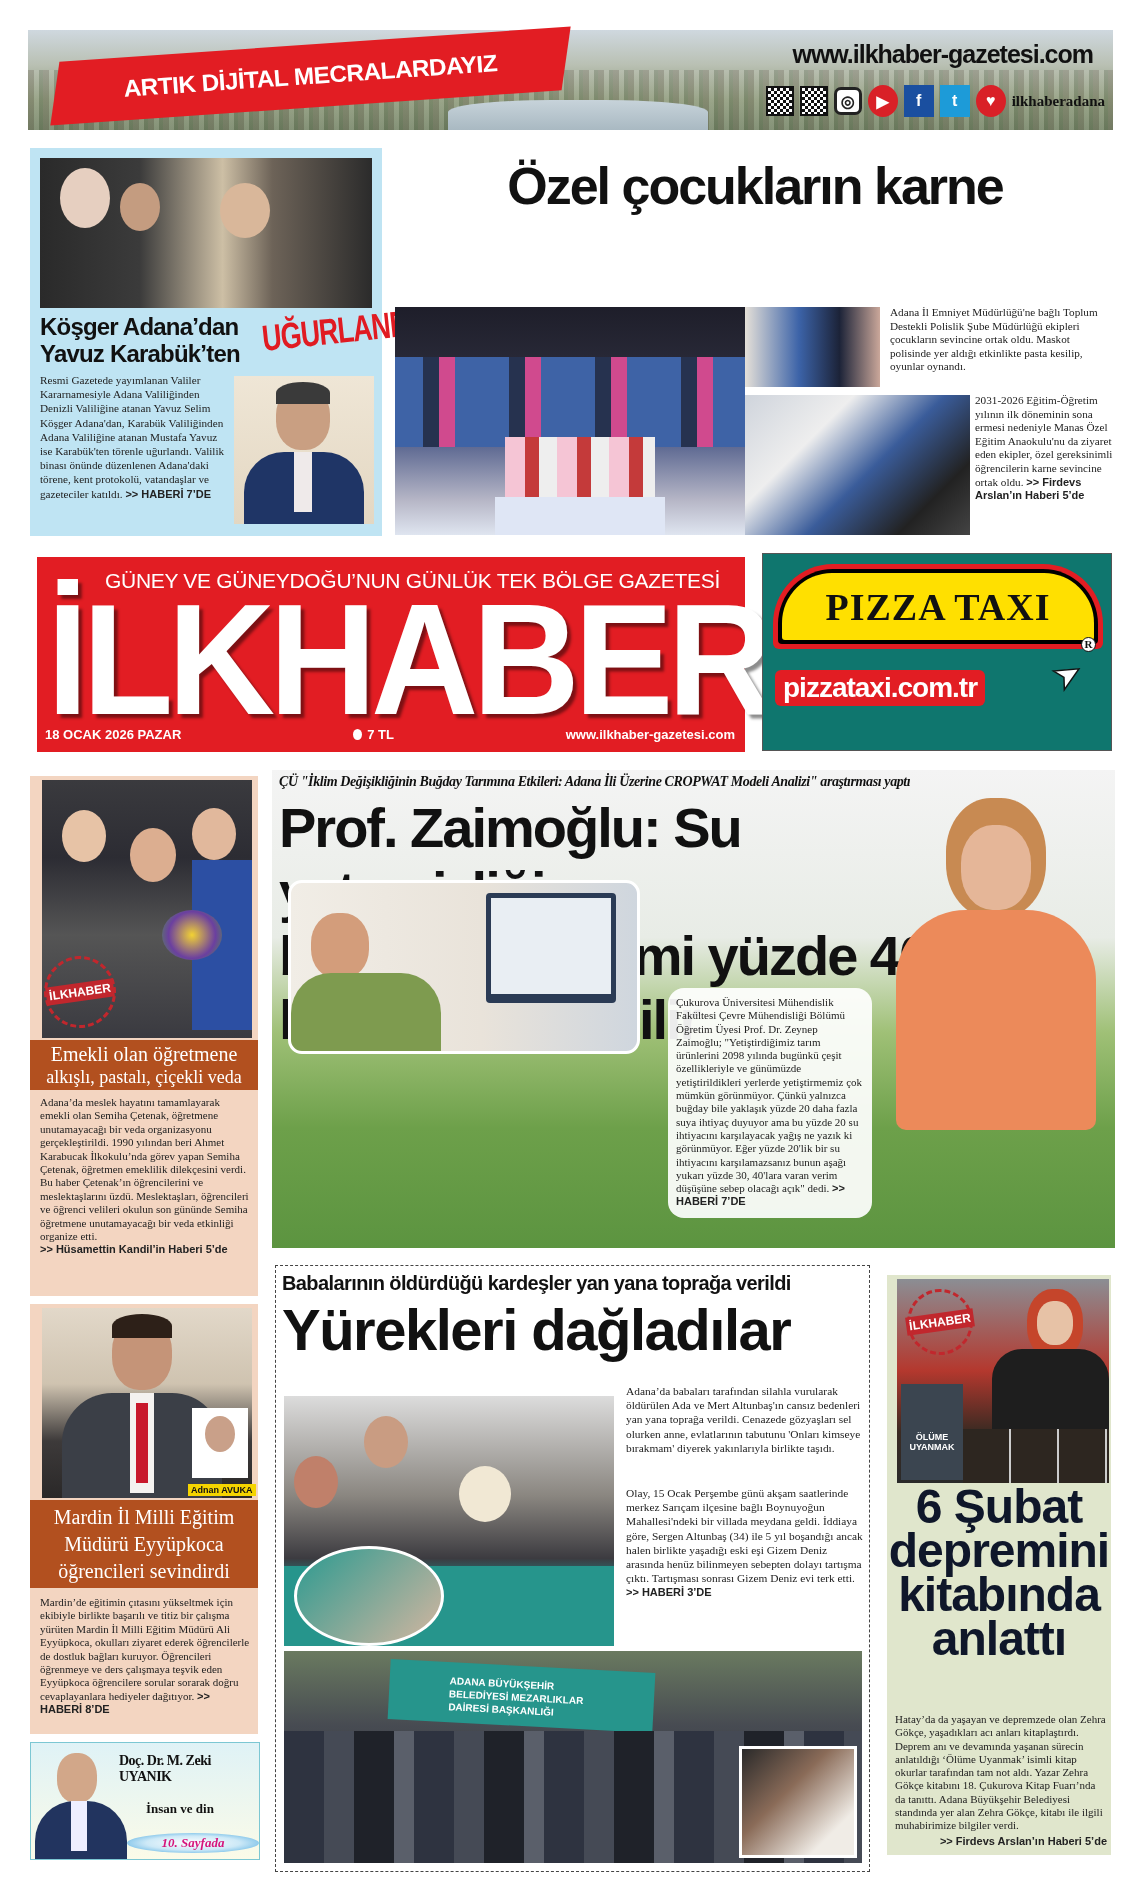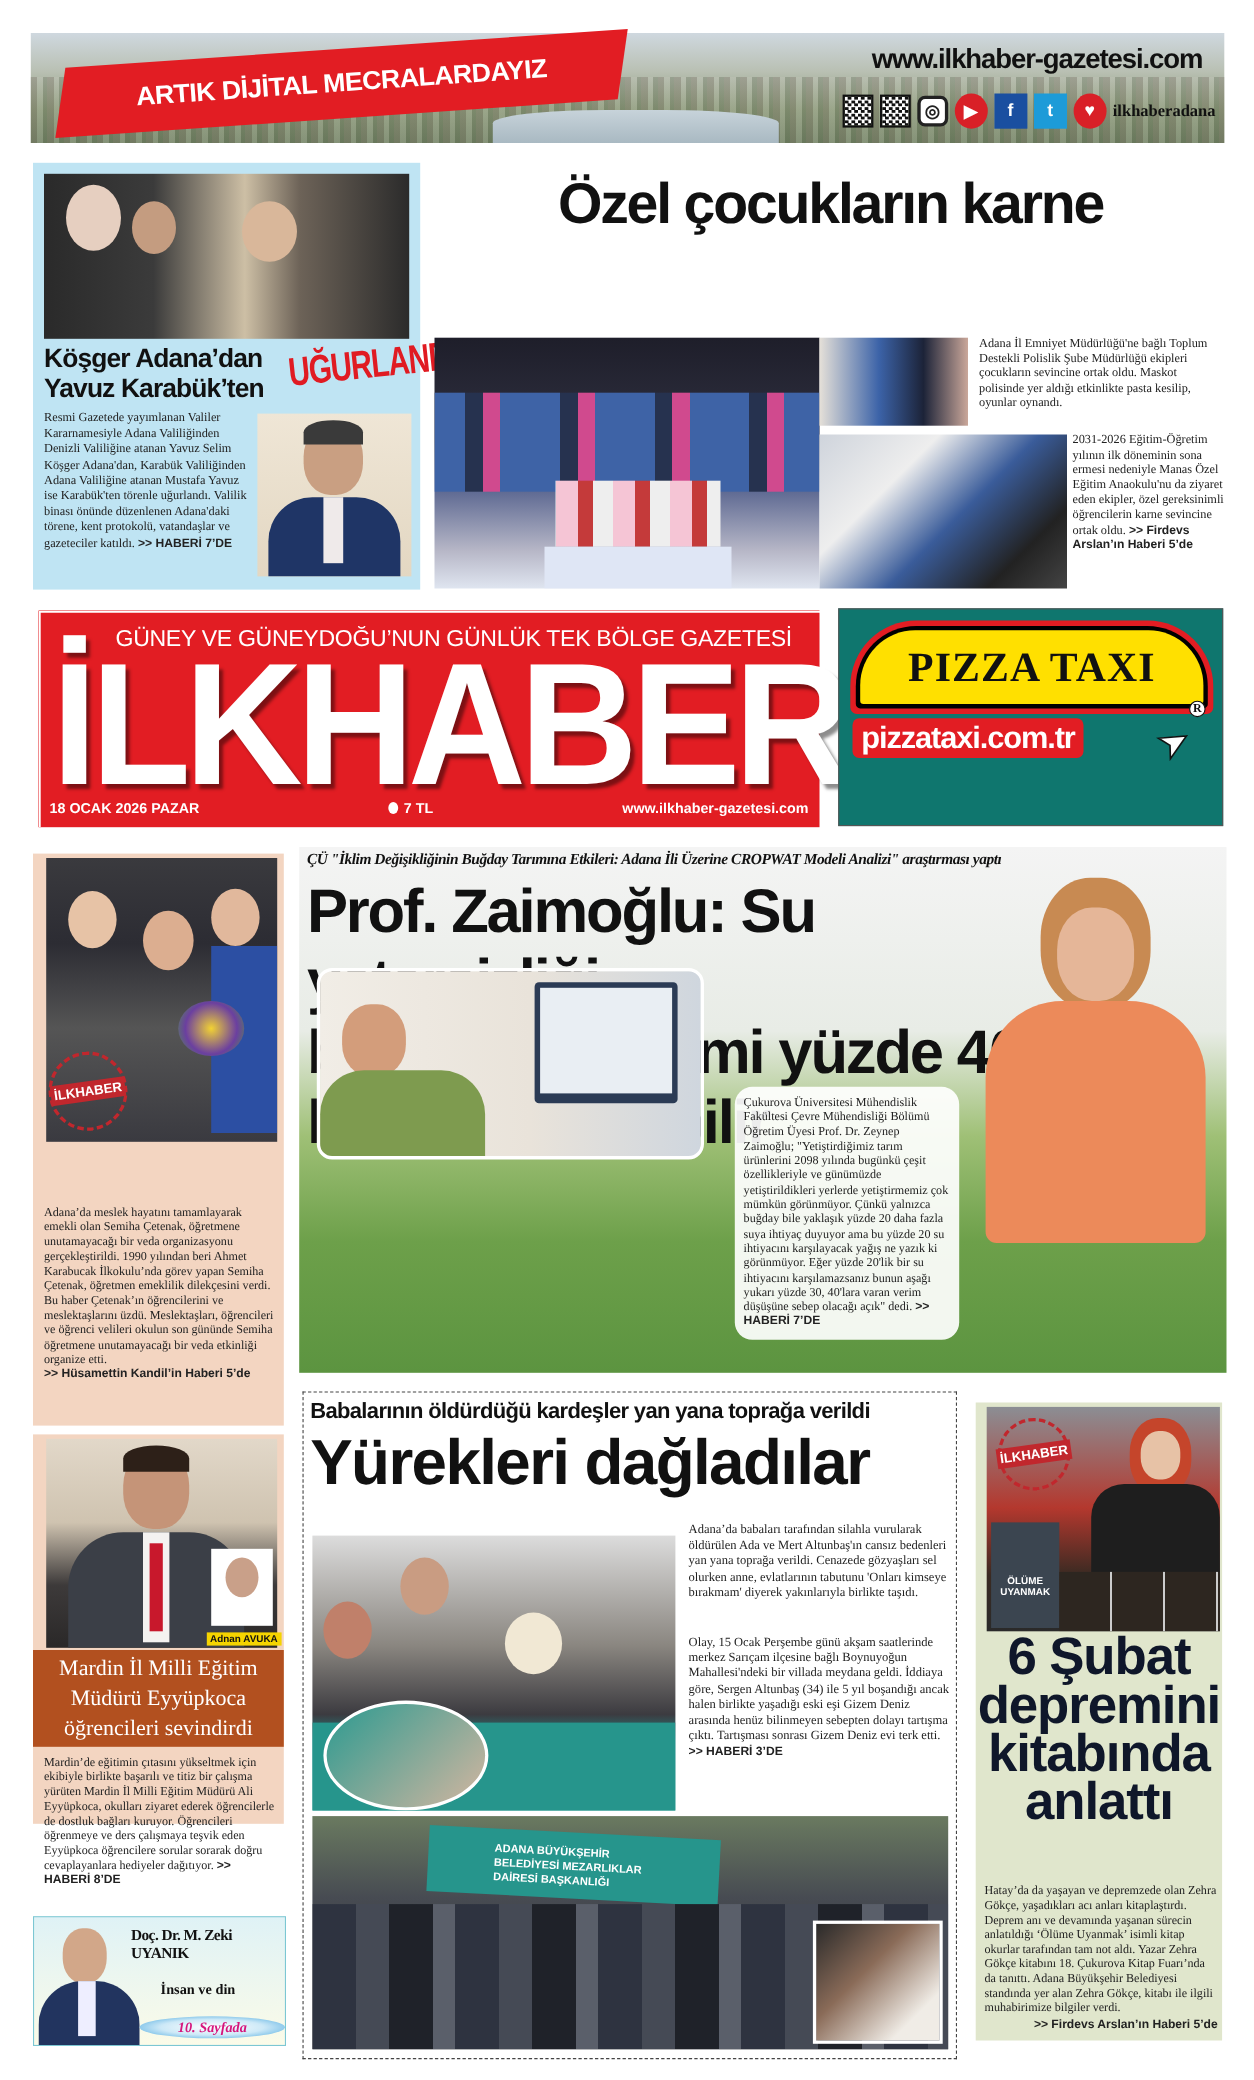--- a/index.html
+++ b/index.html
@@ -42,30 +42,30 @@
 #masthead .slogan{position:absolute;left:70px;top:14px;font-family:"Liberation Sans",sans-serif;font-size:21px;color:#fff;letter-spacing:-.3px}
 #masthead .logo{position:absolute;left:12px;top:34px;width:690px;font-family:"Liberation Sans",sans-serif;font-weight:bold;font-size:158px;line-height:140px;color:#fff;letter-spacing:-6px;text-shadow:4px 4px 3px rgba(0,0,0,.45);transform:scaleX(.94);transform-origin:left}
 #masthead .foot{position:absolute;left:10px;right:10px;bottom:10px;display:flex;justify-content:space-between;font-family:"Liberation Sans",sans-serif;font-weight:bold;font-size:13px;color:#fff}
 .dot{display:inline-block;width:9px;height:11px;border-radius:50%;background:#fff;margin-right:5px;vertical-align:-1px}
 
 
 #pizza-ad{left:762px;top:553px;width:350px;height:198px;border:1px solid #555;background:#0f766e}
 #pizza-ad .cab{position:absolute;left:10px;top:10px;width:330px;height:85px;background:#e21d23;border-radius:60px 60px 6px 6px;padding:5px}
 #pizza-ad .cab-in{width:100%;height:100%;background:#000;border-radius:55px 55px 4px 4px;padding:4px}
 #pizza-ad .cab-yel{width:100%;height:100%;background:#ffe000;border-radius:50px 50px 3px 3px;display:flex;align-items:center;justify-content:center;font-family:"Liberation Serif",serif;font-weight:bold;font-size:38px;color:#111;letter-spacing:1px}
-#pizza-ad .web{position:absolute;left:12px;top:99px;background:#e21d23;color:#fff;font-family:"Liberation Sans",sans-serif;font-weight:bold;font-size:28px;padding:0 8px;border-radius:6px;letter-spacing:-1px;line-height:36px}
+#pizza-ad .web{position:absolute;left:12px;top:116px;background:#e21d23;color:#fff;font-family:"Liberation Sans",sans-serif;font-weight:bold;font-size:28px;padding:0 8px;border-radius:6px;letter-spacing:-1px;line-height:36px}
 #pizza-ad .reg{position:absolute;left:318px;top:83px;font-size:11px;font-weight:bold;border:1px solid #111;border-radius:50%;width:15px;height:15px;text-align:center;line-height:13px;background:#fff}
 #pizza-ad .cursor{position:absolute;left:290px;top:100px;font-size:34px;color:#fff;-webkit-text-stroke:1.5px #111;transform:rotate(-30deg)}
 #pizza-ad .phone{position:absolute;left:8px;top:140px;font-family:"Liberation Serif",serif;font-weight:bold;font-size:52px;line-height:54px;color:#111;letter-spacing:4px;white-space:nowrap}
 
 
 .tan-box{position:absolute;left:30px;width:228px;background:#f3d5c1}
 .rust-title{position:absolute;left:0;width:228px;background:#b2501f;color:#fff;text-align:center;font-family:"Liberation Serif",serif}
 #box-emekli{top:776px;height:520px}
-#box-mardin{top:1304px;height:354px}
+#box-mardin{top:1304px;height:430px}
 
 
 #zaim{left:272px;top:770px;width:843px;height:478px;background:linear-gradient(180deg,#f4f4f4 0%,#e8ece6 35%,#9fc076 55%,#6da04a 75%,#5c9440 100%)}
 #zaim .kicker{position:absolute;left:7px;top:4px;font-family:"Liberation Serif",serif;font-style:italic;font-weight:bold;font-size:14px;color:#111;letter-spacing:-.4px}
 #zaim .hl{position:absolute;left:7px;top:26px;width:700px;font-family:"Liberation Sans",sans-serif;font-weight:bold;font-size:56px;line-height:64px;letter-spacing:-2px;color:#111}
 #zaim .txtbox{position:absolute;left:396px;top:218px;width:204px;height:230px;background:rgba(255,255,255,.92);border-radius:16px;padding:8px 8px;font-size:11px;line-height:13.3px}
 
 
 #funeral{left:275px;top:1265px;width:595px;height:607px;border:1px dashed #444}
 #funeral .kicker{position:absolute;left:6px;top:6px;font-family:"Liberation Sans",sans-serif;font-weight:bold;font-size:20px;letter-spacing:-.6px;color:#111}
@@ -168,20 +168,24 @@
   <div class="photo" style="left:12px;top:4px;width:210px;height:258px;background:linear-gradient(180deg,#3a3a3e 0%,#2c2c33 30%,#555 60%,#3a3a40 100%)">
     <div style="position:absolute;left:20px;top:30px;width:44px;height:52px;border-radius:50%;background:#e7c3a6"></div>
     <div style="position:absolute;left:88px;top:48px;width:46px;height:54px;border-radius:50%;background:#dcae90"></div>
     <div style="position:absolute;left:150px;top:28px;width:44px;height:52px;border-radius:50%;background:#e1b89c"></div>
     <div style="position:absolute;left:150px;top:80px;width:60px;height:170px;background:#2c4fa3"></div>
     <div style="position:absolute;left:120px;top:130px;width:60px;height:50px;border-radius:50%;background:radial-gradient(circle,#f2d233,#6b3fa0 60%,#4f9a45)"></div>
   </div>
   <div class="badge" style="left:14px;top:180px">
       <span>İLKHABER</span>
     </div>
+  <div class="rust-title" style="top:264px;height:50px;font-size:18px;line-height:23px;padding-top:3px">
+    <div style="font-size:20px">Emekli olan öğretmene</div>
+    <div>alkışlı, pastalı, çiçekli veda</div>
+  </div>
   <div class="abs body-txt" style="left:10px;top:320px;width:212px;font-size:11px;line-height:13.4px">
     <span>Adana’da meslek hayatını tamamlayarak emekli olan Semiha Çetenak, öğretmene unutamayacağı bir veda organizasyonu gerçekleştirildi. 1990 yılından beri Ahmet Karabucak İlkokulu’nda görev yapan Semiha Çetenak, öğretmen emeklilik dilekçesini verdi. Bu haber Çetenak’ın öğrencilerini ve meslektaşlarını üzdü. Meslektaşları, öğrencileri ve öğrenci velileri okulun son gününde Semiha öğretmene unutamayacağı bir veda etkinliği organize etti.</span><br>
     <span class="more">&gt;&gt; Hüsamettin Kandil’in Haberi 5’de</span>
   </div>
 </div>
 
 <div id="box-mardin" class="tan-box">
   <div class="photo" style="left:12px;top:4px;width:210px;height:190px;background:linear-gradient(180deg,#e2d8c9 0%,#cfc3b0 40%,#3d3a3a 70%,#2a2828 100%)">
     <div style="position:absolute;left:70px;top:10px;width:60px;height:72px;border-radius:45%;background:#c59478"></div>
     <div style="position:absolute;left:70px;top:6px;width:60px;height:24px;border-radius:50% 50% 0 0;background:#2d2018"></div>

